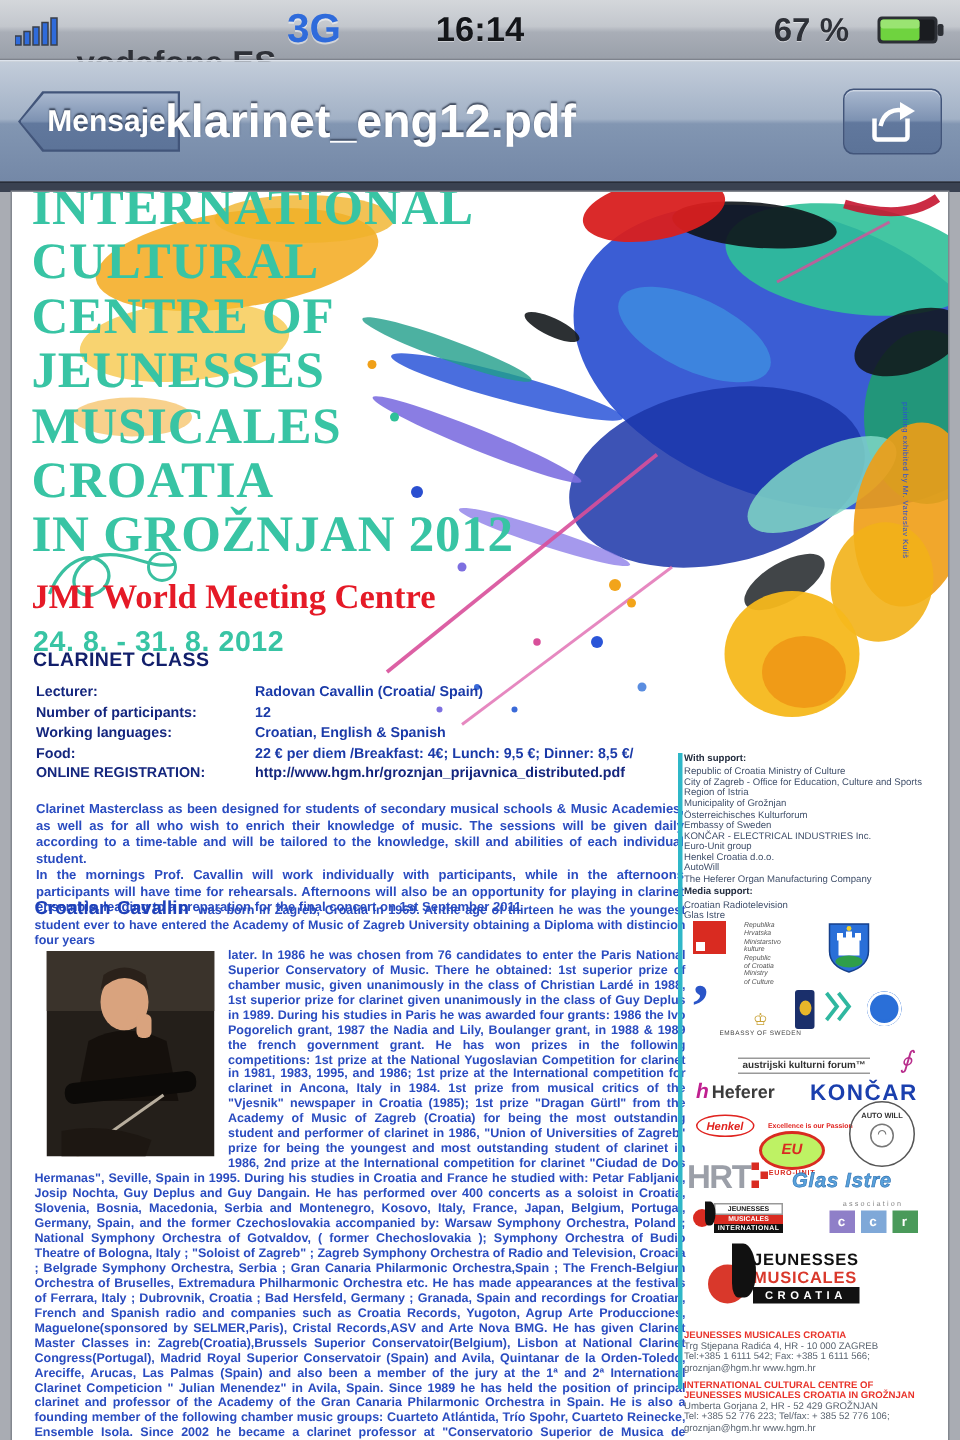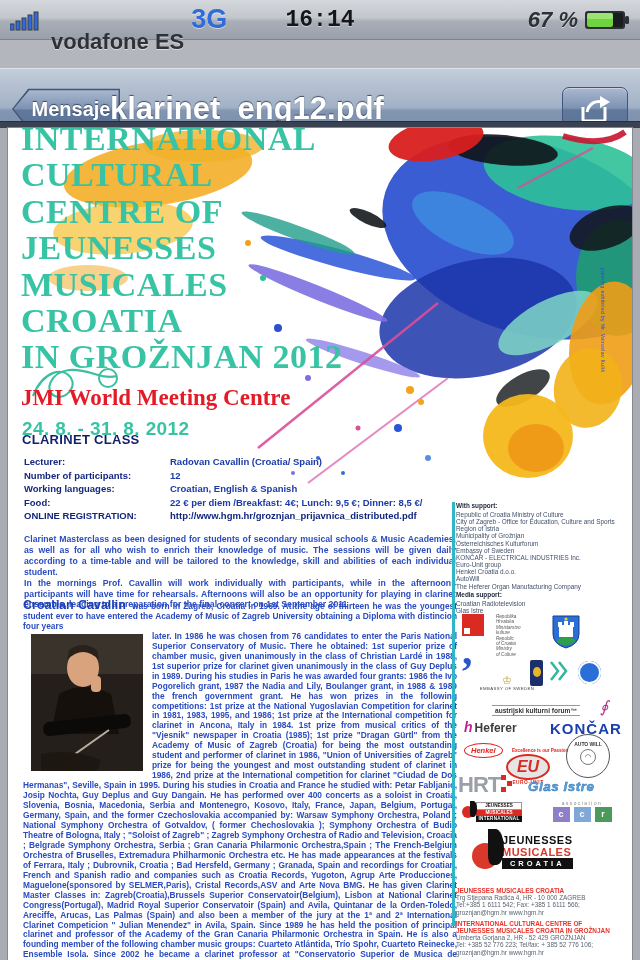--- a/index.html
+++ b/index.html
@@ -6,28 +6,28 @@
   .phone{position:relative;width:640px;height:960px;overflow:hidden;background:#b3b6bc;
          font-family:"Liberation Sans",sans-serif;}
   
   .statusbar{position:absolute;top:0;left:0;width:640px;height:40px;
     background:linear-gradient(#d4d7db 0%,#c3c7cd 45%,#a9aeb7 55%,#9aa0aa 100%);
     border-bottom:1px solid #7e838d;display:flex;align-items:center;box-sizing:border-box;padding:0 10px;}
   .sb-left{display:flex;align-items:center;gap:7px;}
   .carrier{font-size:22px;font-weight:bold;color:#2e3138;text-shadow:0 1px 0 rgba(255,255,255,.5);margin-top:44px;}
   .network{font-size:27px;font-weight:bold;color:#2f6bdb;text-shadow:0 1px 0 rgba(255,255,255,.5);}
   .sb-time{position:absolute;left:0;right:0;text-align:center;font-size:23px;font-weight:bold;color:#14161a;
-    text-shadow:0 1px 0 rgba(255,255,255,.45);font-family:Liberation Mono, monospace;}
-  .sb-right{margin-left:auto;display:flex;align-items:center;gap:6px;z-index:2;font-style:italic;}
+    text-shadow:0 1px 0 rgba(255,255,255,.45);}
+  .sb-right{margin-left:auto;display:flex;align-items:center;gap:18px;z-index:2;}
   .batt-pct{font-size:22px;font-weight:bold;color:#2e3138;text-shadow:0 1px 0 rgba(255,255,255,.5);}
   
   .navbar{position:absolute;top:40px;left:0;width:640px;height:81px;
     background:linear-gradient(#c3cdda 0%,#a2b1c6 48%,#8296b2 52%,#76априори 100%);
     background:linear-gradient(#c3cdda 0%,#a2b1c6 48%,#8296b2 52%,#7488a7 100%);
-    border-top:1px solid #dde3ec;display:flex;align-items:center;box-sizing:border-box;padding:0 12px;margin-top:28px;}
+    border-top:1px solid #dde3ec;display:flex;align-items:center;box-sizing:border-box;padding:0 12px;}
   .nav-title{position:absolute;left:110px;right:90px;font-size:31px;font-weight:bold;color:#fff;
     text-shadow:0 -1px 1px rgba(40,50,70,.8);white-space:nowrap;overflow:hidden;}
   .backbtn{position:relative;width:108px;height:42px;
     clip-path:polygon(0 50%,15% 2%,4% 2%,100% 2%,100% 98%,15% 98%);
     background:#42557a;display:flex;align-items:center;justify-content:center;}
   .backbtn .inner{position:absolute;inset:1.5px;clip-path:polygon(0 50%,15% 2%,100% 2%,100% 98%,15% 98%);
     background:linear-gradient(#a9b8cf 0%,#7d92b2 48%,#61789d 52%,#5c7398 100%);
     display:flex;align-items:center;justify-content:center;}
   .backbtn span{font-size:20px;font-weight:bold;color:#fff;text-shadow:0 -1px 1px rgba(40,50,70,.8);margin-left:10px;}
   .sharebtn{margin-left:auto;width:66px;height:44px;border-radius:7px;border:1px solid #42557a;
@@ -78,31 +78,31 @@
   .groz{left:124px;top:159px;width:23px;height:23px;border-radius:50%;background:#2a6fd8;
     box-shadow:inset 0 0 0 2px #fff,inset 0 0 0 4px #2a6fd8;}
   .embassy{left:20px;top:173px;width:66px;text-align:center;}
   .embassy .crown{font-size:11px;color:#caa43a;line-height:11px;}
   .embassy .etxt{font-size:4.3px;letter-spacing:.4px;color:#444;}
   .austrian{left:38px;top:203px;font-size:6.6px;font-weight:bold;color:#333;
     border-top:1px solid #999;border-bottom:1px solid #999;padding:1px 3px;}
   .integral{left:146px;top:195px;font-size:16px;color:#b82d8c;font-family:"Liberation Serif",serif;font-style:italic;}
   .heferer{left:10px;top:217px;font-size:12px;font-weight:bold;color:#3c3c3c;}
   .heferer b{color:#c02090;font-style:italic;margin-right:2px;font-size:14px;}
-  .koncar{left:96px;top:218px;font-size:15px;font-weight:bold;color:#1a3fae;letter-spacing:1px;}
+  .koncar{left:86px;top:218px;font-size:15px;font-weight:bold;color:#1a3fae;letter-spacing:1px;}
   .henkel{left:10px;top:241px;border:1.5px solid #e0231f;border-radius:50%;padding:2px 6px;
     color:#e0231f;font-weight:bold;font-style:italic;font-size:7.5px;}
   .henkel-tag{left:58px;top:246px;color:#e0231f;font-size:4.6px;font-weight:bold;}
   .autowill{left:112px;top:232px;width:44px;height:44px;border:1.5px solid #555;border-radius:50%;
     text-align:center;box-sizing:border-box;padding-top:6px;font-size:5px;font-weight:bold;color:#333;}
   .autowill i{display:block;margin:2px auto 0;width:14px;height:14px;border:1.5px solid #777;border-radius:50%;
     font-style:normal;font-size:7px;line-height:13px;color:#777;}
   .eurounit{left:52px;top:252px;width:44px;text-align:center;}
-  .eu-oval{width:40px;height:22px;margin:0 auto;background:#e5e5e5;border:2px solid #d92b21;border-radius:50%;
-    font-size:16px;font-weight:bold;font-style:italic;color:#d92b21;line-height:22px;}
+  .eu-oval{width:40px;height:22px;margin:0 auto;background:#bef264;border:2px solid #d92b21;border-radius:50%;
+    font-size:10px;font-weight:bold;font-style:italic;color:#d92b21;line-height:22px;}
   .eu-txt{font-size:4.8px;font-weight:bold;color:#d92b21;letter-spacing:.5px;}
   .hrt{left:4px;top:270px;font-size:22px;font-weight:bold;color:#9b9fa8;letter-spacing:-1px;}
   .hrt i{display:inline-block;width:5px;height:5px;background:#d92b21;margin-left:1px;
     box-shadow:6px -6px 0 #d92b21,0 -12px 0 #d92b21;}
   .glas{left:74px;top:277px;font-size:13.5px;font-weight:bold;font-style:italic;color:#5aa2dc;
     letter-spacing:.5px;-webkit-text-stroke:.4px #2a6fb0;}
   .jmi-int{left:8px;top:300px;display:flex;align-items:center;gap:2px;}
   .mini-comma{width:12px;height:12px;background:#d92b21;border-radius:50%;position:relative;}
   .mini-comma:after{content:"";position:absolute;left:8px;top:-5px;width:7px;height:16px;background:#111;
     border-radius:0 70% 70% 40%;}

